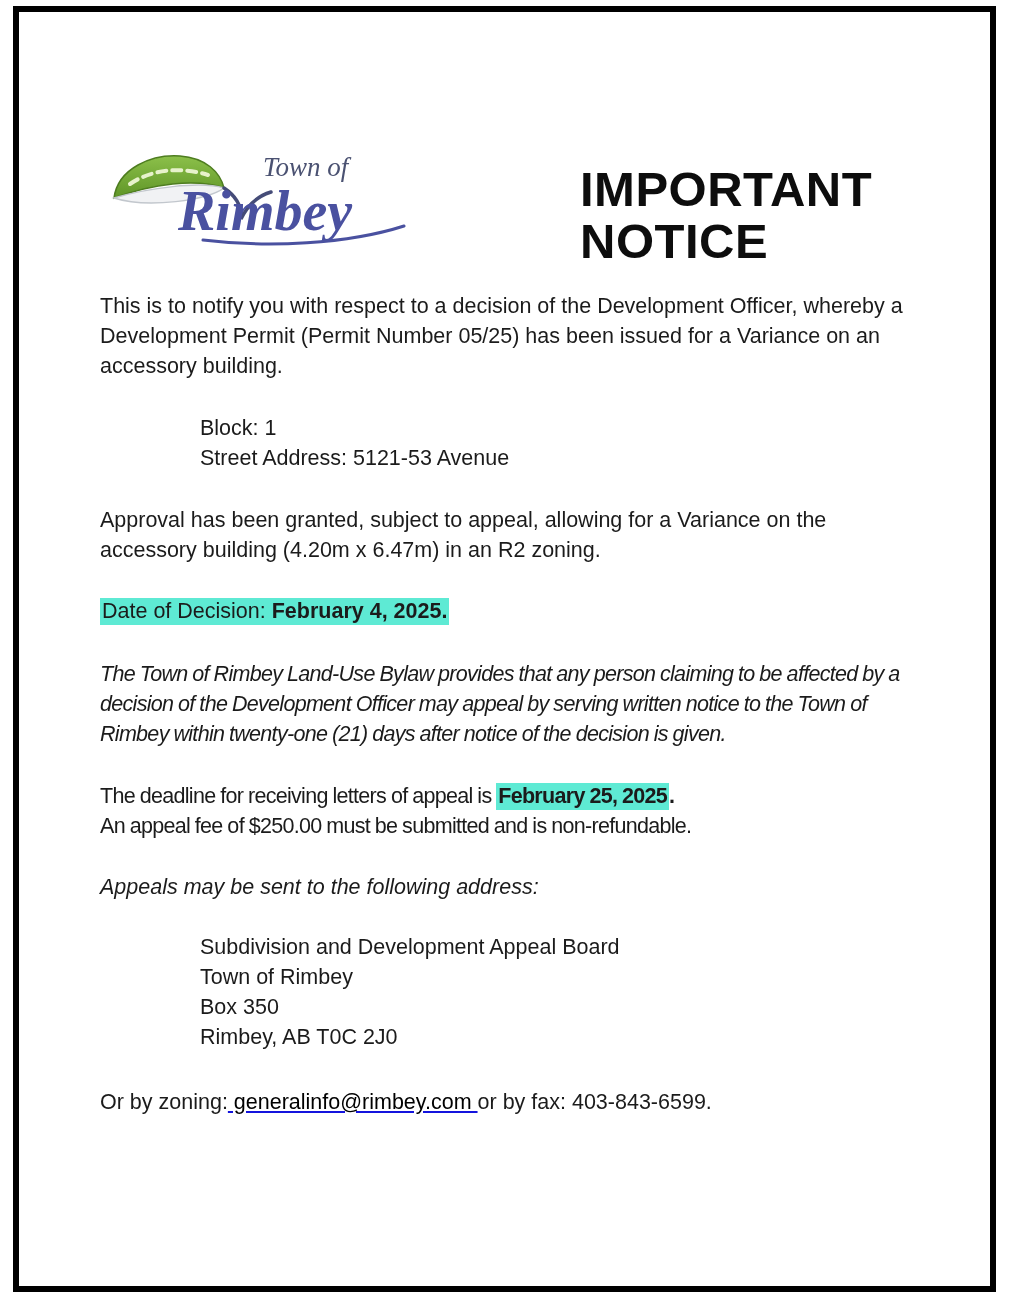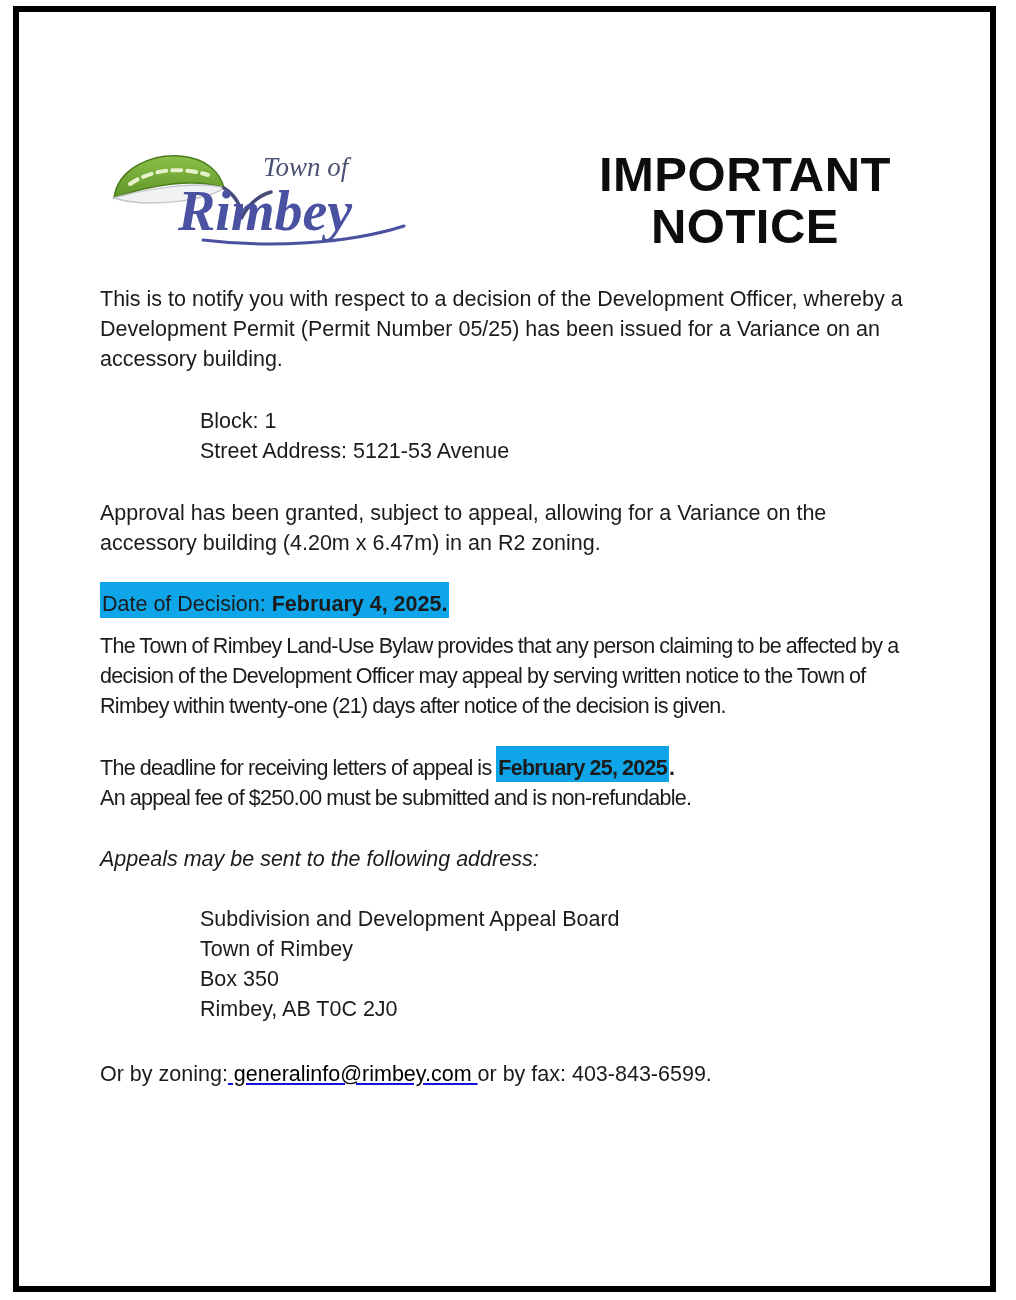--- a/index.html
+++ b/index.html
@@ -18,37 +18,37 @@
     width: 983px; height: 1286px;
     border: 6px solid #000000;
     box-sizing: border-box;
     pointer-events: none;
   }
   .content { position: relative; padding: 0 106px 0 100px; }
 
   .header { display: flex; margin-top: 146px; align-items: flex-start; }
   .logo { width: 305px; height: 100px; margin-left: 8px; flex: 0 0 auto; }
   .title-block {
-    width: 330px; margin-left: auto; text-align: center;
+    width: 330px; margin-left: auto; 
     font-weight: 700; font-size: 49px; line-height: 52px; color: #0d0d0d;
-    padding-top: 2px; letter-spacing: 0.5px;
+    padding-top: 2px; letter-spacing: 0.5px; margin-top: 15px;
   }
 
   .body-text { font-size: 21.5px; line-height: 30px; }
   p { margin: 0; }
   .condensed { letter-spacing: -0.7px; word-spacing: -0.5px; }
   .indent { margin-left: 100px; }
   .bold { font-weight: 700; }
-  .hl { background: #0ea5e9; padding: 10px 2px 2px 2px; box-decoration-break: clone; -webkit-box-decoration-break: clone; }
+  .hl { background: #5eead4; padding: 1px 2px 2px 2px; box-decoration-break: clone; -webkit-box-decoration-break: clone; }
 
-  .mt-p1 { margin-top: 32px; }
+  .mt-p1 { margin-top: 24px; }
   .mt-prop { margin-top: 32px; }
   .mt-approval { margin-top: 32px; }
   .mt-date { margin-top: 31px; }
-  .mt-bylaw { margin-top: 12px; }
+  .mt-bylaw { margin-top: 33px; font-style: italic; }
   .mt-deadline { margin-top: 32px; }
   .mt-appeals { margin-top: 31px; font-style: italic; }
   .mt-address { margin-top: 30px; }
   .mt-email { margin-top: 35px; }
 
   .email-link {
     color: #000000;
     text-decoration: underline;
     text-decoration-color: #1414dd;
     white-space: pre;

